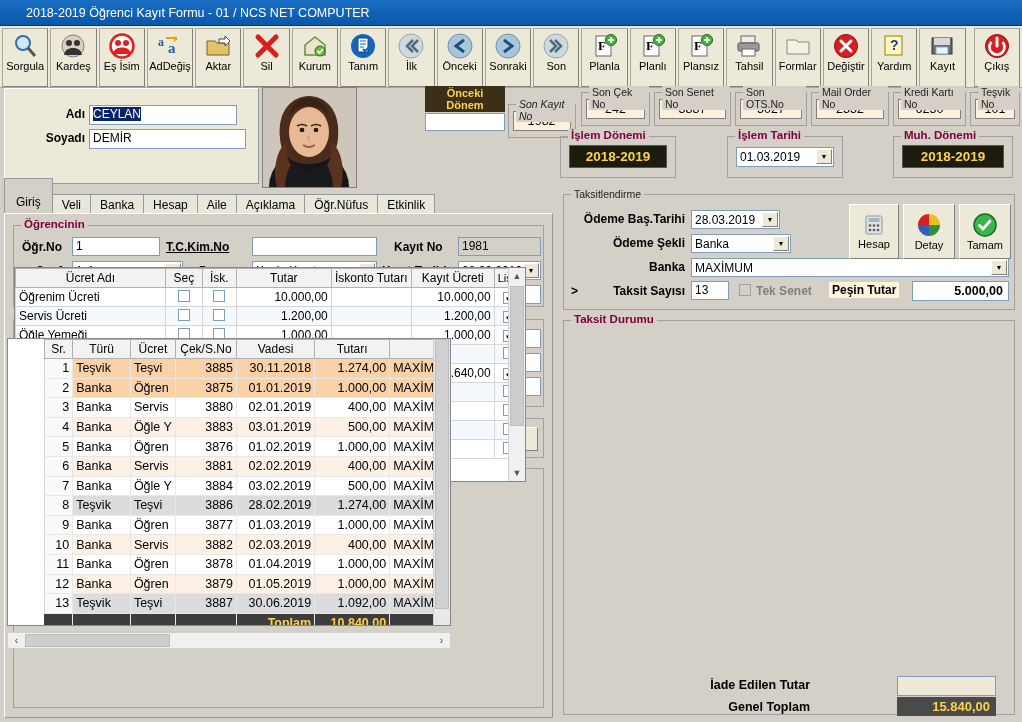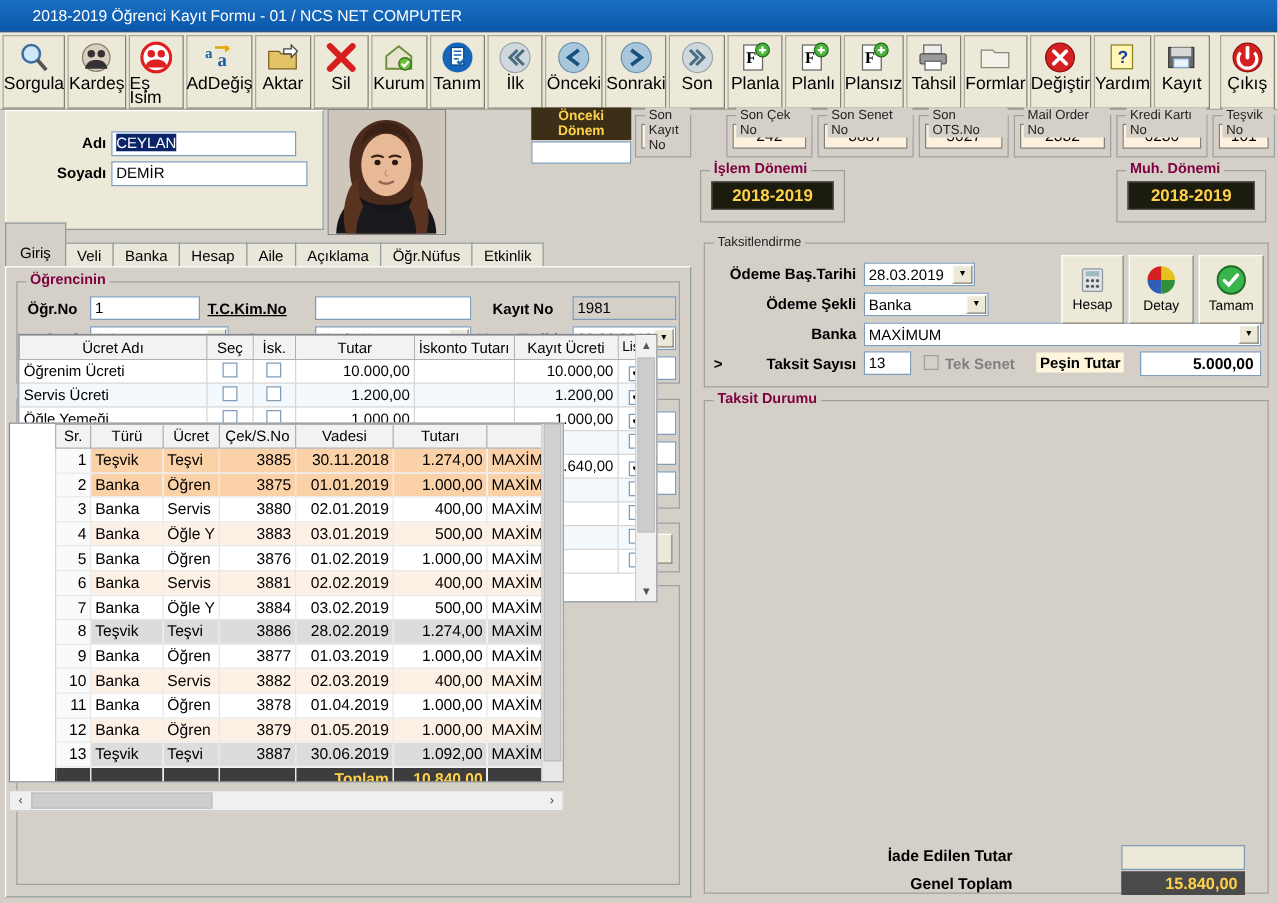--- a/index.html
+++ b/index.html
@@ -29,21 +29,21 @@
   .tbtn {
     width:53px; margin-right:2px;
     background:#ece9d8;
     border:1px solid #aca899;
     border-right-color:#85817a; border-bottom-color:#85817a;
     display:flex; flex-direction:column; align-items:center; justify-content:flex-start;
     padding-top:3px;
     cursor:pointer;
   }
   .tbtn .ico { height:28px; display:flex; align-items:center; justify-content:center; }
-  .tbtn .lbl { font-size:14px; line-height:11px; margin-top:1px; }
+  .tbtn .lbl { font-size:11px; line-height:11px; margin-top:1px; }
   .tbtn.last { margin-left:6px; }
 
   
   #topinfo { position:absolute; left:0; top:88px; width:1022px; height:102px; }
   #nameBox { position:absolute; left:4px; top:0px; width:255px; height:96px;
       background:#ece9d8; border:1px solid #fff; border-right-color:#919b9c; border-bottom-color:#919b9c; }
   .lblRight { text-align:right; font-weight:bold; font-size:12px; }
   .txt {
     background:#fff; border:1px solid #7f9db9;
     font-family:"Liberation Sans", sans-serif; font-size:12px;
@@ -435,21 +435,21 @@
     </svg>
   </div>
 
   <div id="prevPeriodWrap">
     <div class="darkBadge">Önceki Dönem</div>
     <div class="txt" style="height:18px;margin-top:1px;">
       <span></span>
     </div>
   </div>
 
-  <div class="fieldset" style="left:508px;top:4px;width:45px;height:34px;">
+  <div class="fieldset" style="left:508px;top:16px;width:68px;height:34px;font-style:italic;">
     <span class="fsTitle">Son Kayıt No</span>
     <div class="numbox">1982</div>
   </div>
   <div class="fieldset" style="left:581px;top:4px;width:69px;height:34px;">
     <span class="fsTitle">Son Çek No</span>
     <div class="numbox">242</div>
   </div>
   <div class="fieldset" style="left:654px;top:4px;width:77px;height:34px;">
     <span class="fsTitle">Son Senet No</span>
     <div class="numbox">3887</div>
@@ -469,20 +469,27 @@
   <div class="fieldset" style="left:970px;top:4px;width:50px;height:34px;">
     <span class="fsTitle">Teşvik No</span>
     <div class="numbox">101</div>
   </div>
 
   <div class="fieldset" style="left:560px;top:48px;width:116px;height:42px;">
     <span class="fsTitleRed">İşlem Dönemi</span>
     <div class="periodBox">2018-2019</div>
   </div>
 
+  <div class="fieldset" style="left:727px;top:48px;width:116px;height:42px;">
+    <span class="fsTitleRed">İşlem Tarihi</span>
+    <div class="combo" style="margin:10px 8px;height:20px;">
+      <span>01.03.2019</span>
+      <span class="arrow">▼</span>
+    </div>
+  </div>
 
   <div class="fieldset" style="left:893px;top:48px;width:120px;height:42px;">
     <span class="fsTitleRed">Muh. Dönemi</span>
     <div class="periodBox">2018-2019</div>
   </div>
 </div>
 
 <div id="tabs">
   <div class="tab active"><span>Giriş</span></div>
   <div class="tab"><span>Veli</span></div>

